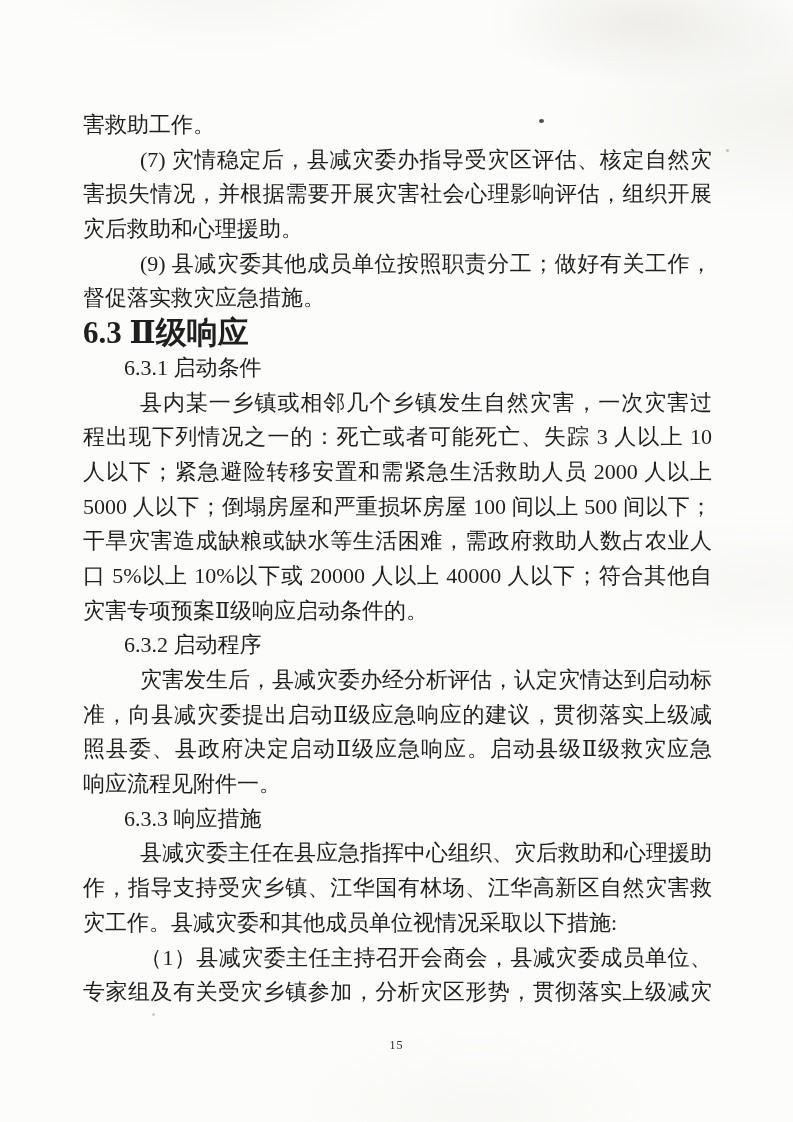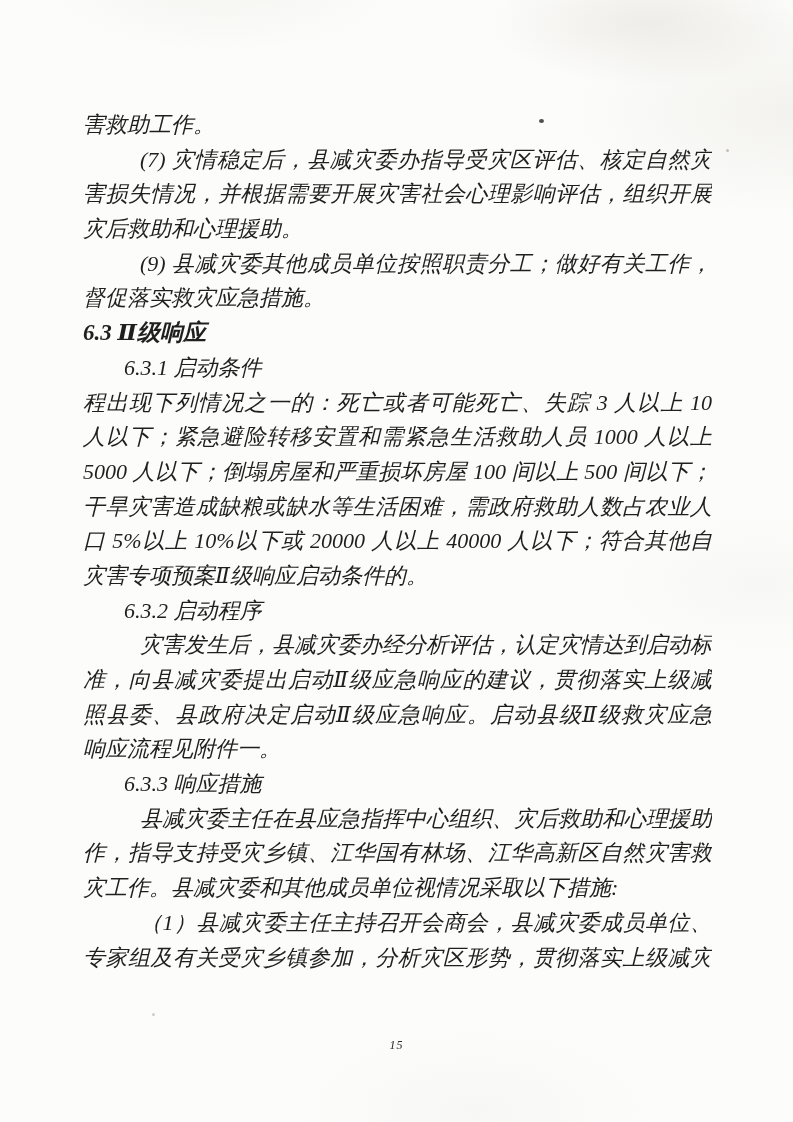--- a/index.html
+++ b/index.html
@@ -14,21 +14,20 @@
     width: 793px;
     height: 1122px;
     overflow: hidden;
     background:
       radial-gradient(230px 90px at 82% 2%,  rgba(203,200,193,.30), rgba(203,200,193,0) 70%),
       radial-gradient(320px 150px at 100% 10%, rgba(208,206,199,.22), rgba(208,206,199,0) 70%),
       radial-gradient(260px 110px at 28% -2%, rgba(214,212,205,.20), rgba(214,212,205,0) 70%),
       radial-gradient(220px 100px at 96% 52%, rgba(214,212,206,.12), rgba(214,212,206,0) 70%),
       radial-gradient(260px 120px at 60% 99%, rgba(216,214,208,.12), rgba(216,214,208,0) 70%),
       #fcfcfa;
-    font-style: italic;
   }
   #text-block {
     position: absolute;
     left: 83px;
     top: 108px;
     width: 629px;
   }
   .line {
     box-sizing: border-box;
     width: 100%;
@@ -41,21 +40,21 @@
     white-space: nowrap;
     text-align: left;
   }
   .line.fill {
     white-space: normal;
     text-align: justify;
     text-align-last: justify;
   }
   .line.heading {
     font-weight: 700;
-    font-size: 23px;
+    font-size: 31px;
   }
   .ind-sub  { padding-left: 41px; }
   .ind-para { padding-left: 57px; }
   .page-number {
     position: absolute;
     left: 0;
     top: 1038px;
     width: 793px;
     text-align: center;
     font-family: "Liberation Serif", "DejaVu Serif", serif;
@@ -74,22 +73,23 @@
 <div class="page">
   <div id="text-block">
       <div class="line body ind-none">害救助工作。</div>
       <div class="line body ind-para fill">(7) 灾情稳定后，县减灾委办指导受灾区评估、核定自然灾</div>
       <div class="line body ind-none fill">害损失情况，并根据需要开展灾害社会心理影响评估，组织开展</div>
       <div class="line body ind-none">灾后救助和心理援助。</div>
       <div class="line body ind-para fill">(9) 县减灾委其他成员单位按照职责分工；做好有关工作，</div>
       <div class="line body ind-none">督促落实救灾应急措施。</div>
       <div class="line heading ind-none">6.3 Ⅱ级响应</div>
       <div class="line body ind-sub">6.3.1 启动条件</div>
+      <div class="line body ind-para fill">县内某一乡镇或相邻几个乡镇发生自然灾害，一次灾害过</div>
       <div class="line body ind-none fill">程出现下列情况之一的：死亡或者可能死亡、失踪 3 人以上 10</div>
-      <div class="line body ind-none fill">人以下；紧急避险转移安置和需紧急生活救助人员 1000 人以上</div>
+      <div class="line body ind-none fill">人以下；紧急避险转移安置和需紧急生活救助人员 2000 人以上</div>
       <div class="line body ind-none fill">5000 人以下；倒塌房屋和严重损坏房屋 100 间以上 500 间以下；</div>
       <div class="line body ind-none fill">干旱灾害造成缺粮或缺水等生活困难，需政府救助人数占农业人</div>
       <div class="line body ind-none fill">口 5%以上 10%以下或 20000 人以上 40000 人以下；符合其他自然</div>
       <div class="line body ind-none">灾害专项预案Ⅱ级响应启动条件的。</div>
       <div class="line body ind-sub">6.3.2  启动程序</div>
       <div class="line body ind-para fill">灾害发生后，县减灾委办经分析评估，认定灾情达到启动标</div>
       <div class="line body ind-none fill">准，向县减灾委提出启动Ⅱ级应急响应的建议，贯彻落实上级减灾</div>
       <div class="line body ind-none fill">照县委、县政府决定启动Ⅱ级应急响应。启动县级Ⅱ级救灾应急</div>
       <div class="line body ind-none">响应流程见附件一。</div>
       <div class="line body ind-sub">6.3.3  响应措施</div>

